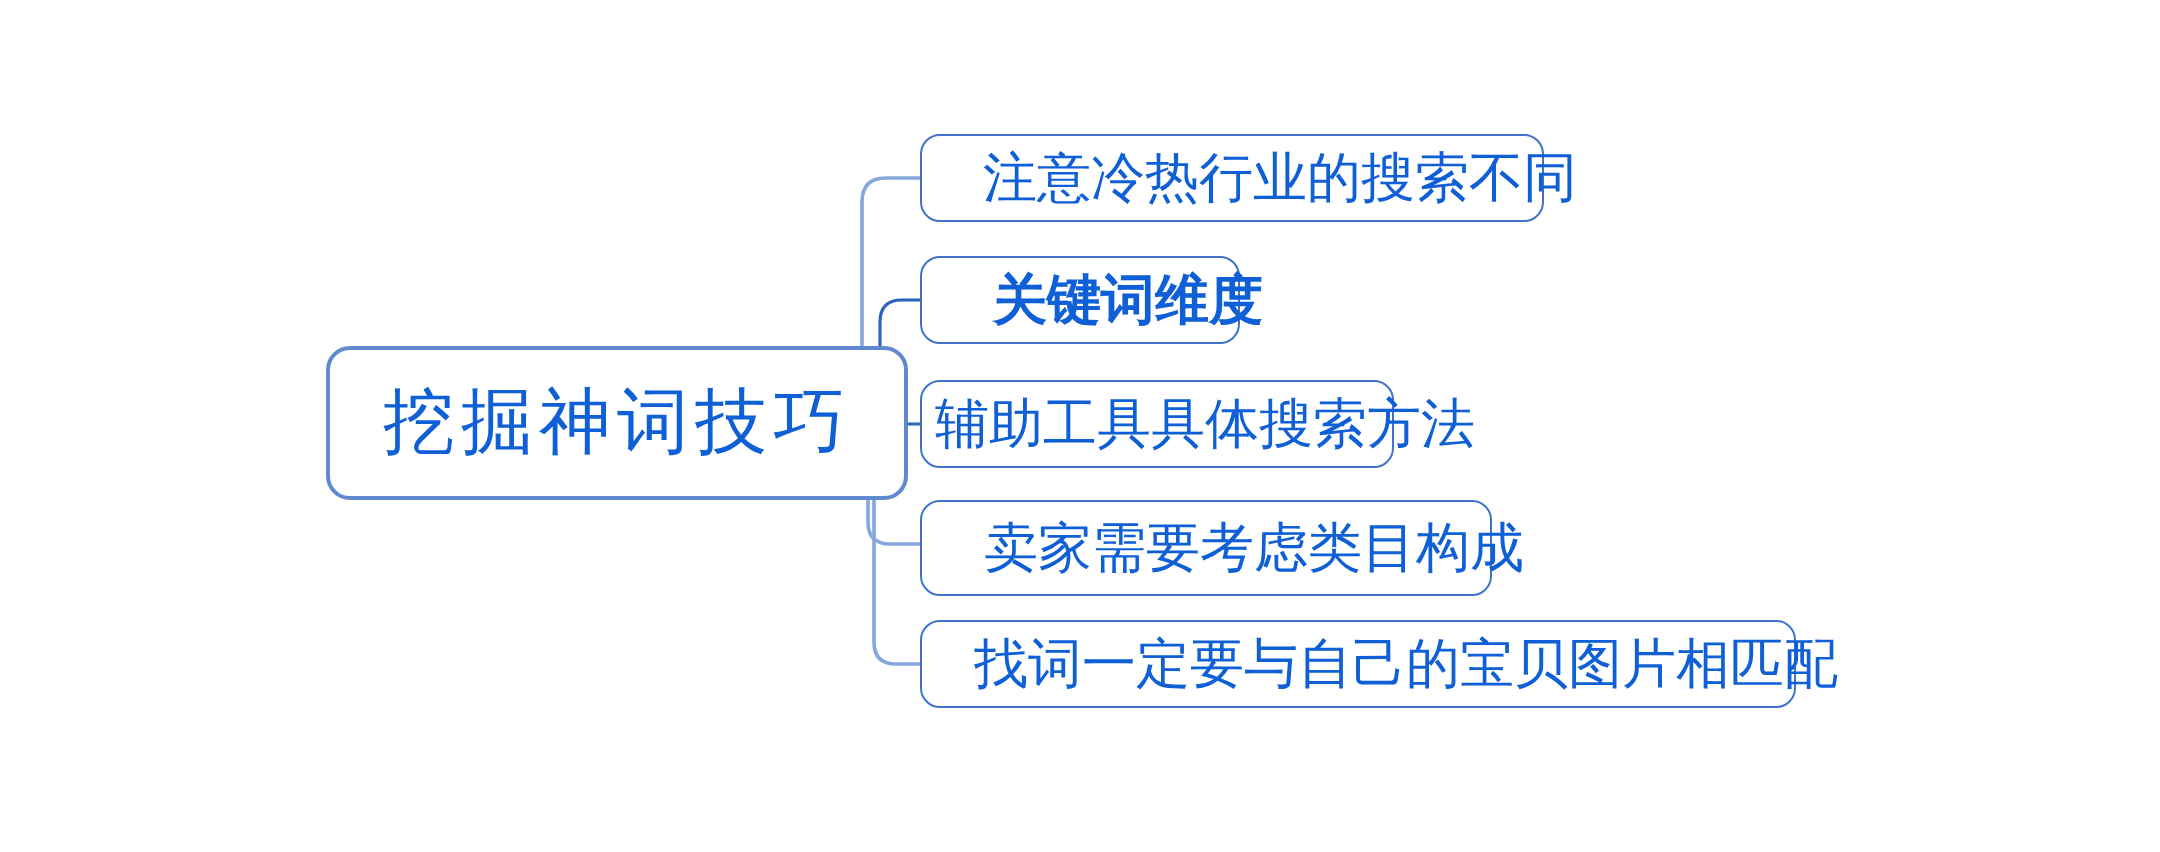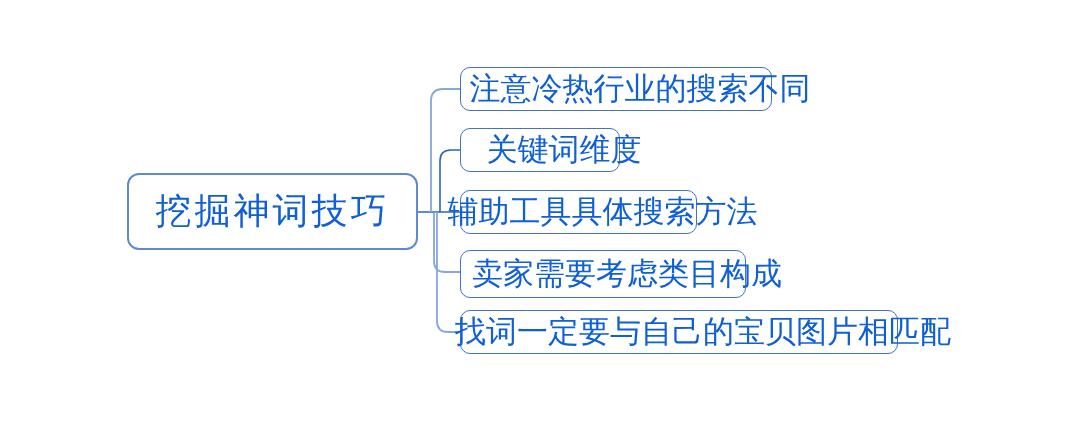--- a/index.html
+++ b/index.html
@@ -17,25 +17,26 @@
     display:flex;align-items:center;justify-content:center;
     background:#fff;
     color:var(--c-text,#0f5fd6);
     white-space:nowrap;
   }
   .node-root{
     border:2px solid var(--c-root-border,#6189cf);
     border-radius:12px;
     font-size:36px;
     letter-spacing:3px;
+    margin-left:36px;
   }
   .node-child{
     border:1.5px solid var(--c-child-border,#4273c7);
     border-radius:10px;
-    font-size:31px;
+    font-size:27px;
     padding-left:48px;
   }
 </style>
 </head>
 <body>
 
 <div class="canvas">
 
   <svg class="wires" viewBox="0 0 1080 426" xmlns="http://www.w3.org/2000/svg">
     <path d="M 418 212 L 460 212" fill="none" stroke-width="1.6" stroke="#2b63c1"></path>
@@ -46,21 +47,21 @@
   </svg>
 
   <div class="node node-root" style="left:127px;top:173px;width:291px;height:77px;">
     <span>挖掘神词技巧</span>
   </div>
 
   <div class="node node-child" style="left:460px;top:67px;width:312px;height:44px;">
     <span>注意冷热行业的搜索不同</span>
   </div>
 
-  <div class="node node-child" style="left:460px;top:128px;width:160px;height:44px;">
+  <div class="node node-child" style="left:460px;top:128px;width:160px;height:44px;font-weight:bold;">
     <span>关键词维度</span>
   </div>
 
   <div class="node node-child" style="left:460px;top:190px;width:237px;height:44px;">
     <span>辅助工具具体搜索方法</span>
   </div>
 
   <div class="node node-child" style="left:460px;top:250px;width:286px;height:48px;">
     <span>卖家需要考虑类目构成</span>
   </div>

